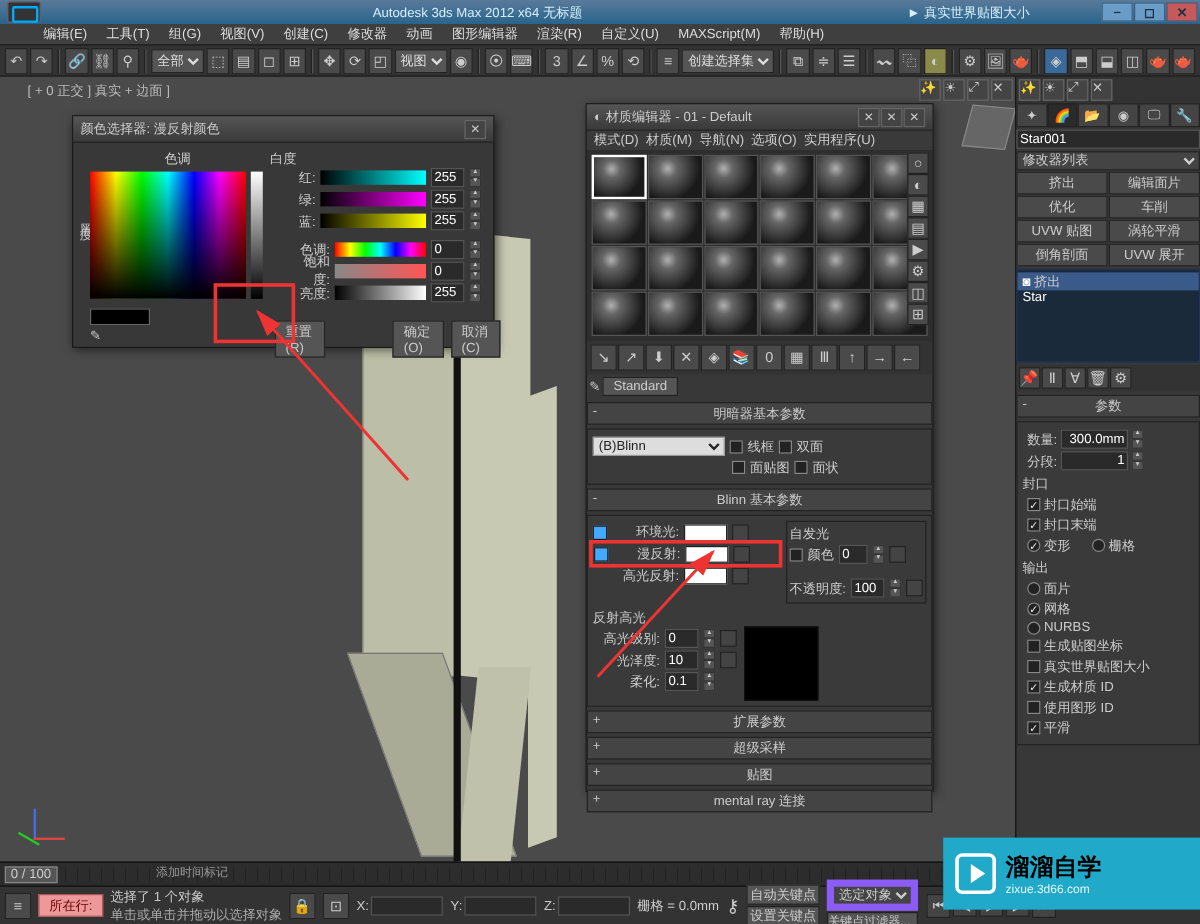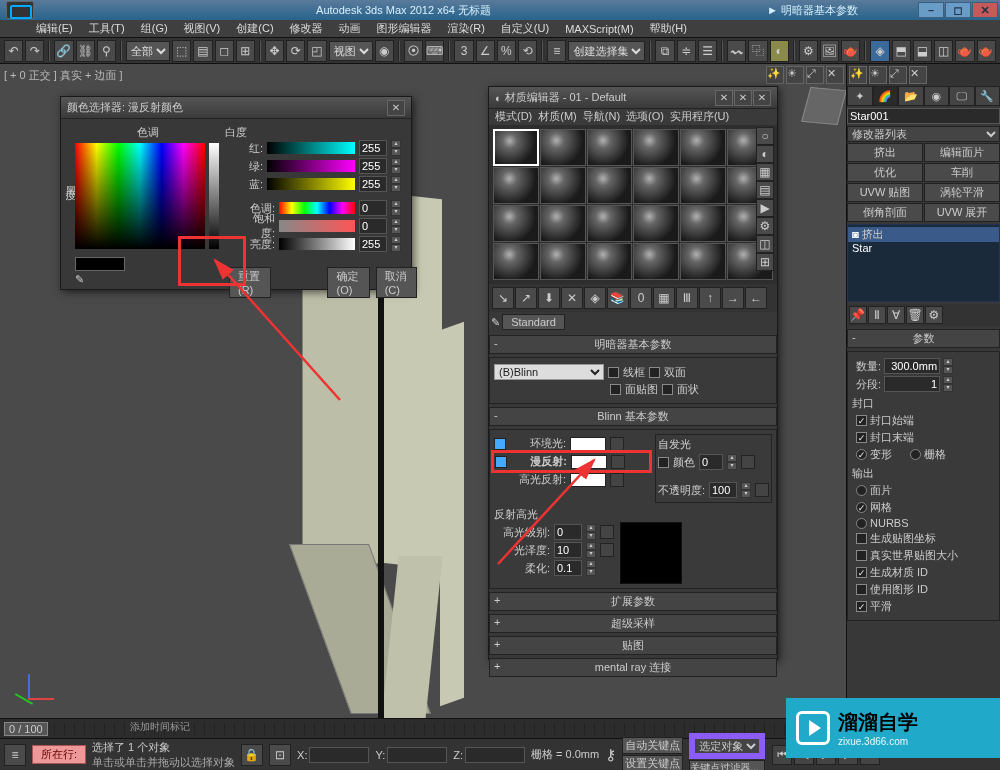--- a/index.html
+++ b/index.html
@@ -24,21 +24,21 @@
   
   .toolbar { height:26px; background:#333; display:flex; align-items:center; border-bottom:1px solid #111; padding:0 4px; gap:2px; }
   .tbtn { width:22px; height:22px; background:#4a4a4a; border:1px solid #222; display:flex; align-items:center; justify-content:center; font-size:12px; }
   .toolbar .sep { width:2px; height:20px; border-left:1px solid #222; border-right:1px solid #555; margin:0 2px; }
   .toolbar select { background:#555; border:1px solid #222; color:#ddd; height:20px; font-size:11px; }
   .tbtn.active { background:#8a8a4a; }
   .tbtn.blue { background:#3a6a9a; }
 
   
   .main { position:absolute; top:64px; left:0; right:0; bottom:52px; background:#4a4a4a; }
-  .viewport-label { position:absolute; top:4px; left:4px; color:#bbb; }
+  .viewport-label { position:absolute; top:4px; left:23px; color:#bbb; }
   .viewport { position:absolute; top:0; left:0; right:154px; bottom:0; background:#4a4a4a; overflow:hidden;}
   .vp-icons { position:absolute; right:2px; top:2px; display:flex; gap:2px; }
   .vp-icons span { width:18px; height:18px; background:#444; border:1px solid #666; }
   .navcube { position:absolute; right:4px; top:24px; width:36px; height:36px; background:#666; border:1px solid #888; transform:rotate(15deg) skewY(-10deg);}
   .axis { position:absolute; left:10px; bottom:10px; width:40px; height:40px; }
   .axis .z{position:absolute;left:18px;bottom:8px;width:2px;height:26px;background:#4a6adf;}
   .axis .x{position:absolute;left:18px;bottom:8px;width:26px;height:2px;background:#d44;}
   .axis .y{position:absolute;left:4px;bottom:8px;width:20px;height:2px;background:#2c2;transform:rotate(30deg);}
 
   
@@ -80,21 +80,21 @@
   .mat-ball.sel{border:2px solid #fff;}
   .mat-side{position:absolute;right:1px;top:40px;width:20px;}
   .mat-side .tbtn{width:18px;height:18px;margin-bottom:0px;}
   .mat-tools{display:flex;gap:1px;padding:3px;flex-wrap:wrap;background:#333;}
   .rollout-head{background:#444;border:1px solid #222;text-align:center;padding:1px 0;margin:3px 0;position:relative;}
   .rollout-head .pm{position:absolute;left:4px;}
   .rollout-body{border:1px solid #222;background:#3a3a3a;padding:4px;margin:0 0 2px;}
   .row{display:flex;align-items:center;gap:4px;margin:2px 0;}
   .lbl{width:56px;text-align:right;}
   .swatch{width:36px;height:14px;border:1px solid #222;}
-  .red-box{outline:3px solid #e33;font-weight:bold;}
+  .red-box{outline:3px solid #e33;}
   .bigswatch{width:62px;height:62px;background:#000;border:1px solid #111;}
 
   
   .cmdpanel { position:absolute; right:0; top:0; bottom:0; width:154px; background:#383838; border-left:1px solid #111;}
   .cp-tabs{display:flex;height:20px;}
   .cp-tabs span{flex:1;background:#444;border:1px solid #222;display:flex;align-items:center;justify-content:center;}
   .cp-sel{background:#2a2a2a!important;}
   .cp-row{display:flex;gap:1px;margin:1px 0;}
   .cp-btn{flex:1;background:#4a4a4a;border:1px solid #222;text-align:center;padding:1px 0;}
   .stack{background:#1a2a3a;border:1px solid #235;padding:2px 0;margin:2px 0;height:78px;}
@@ -120,21 +120,21 @@
 
   
   svg.anno{position:absolute;left:0;top:0;pointer-events:none;}
 </style>
 </head>
 <body>
 
 <div class="titlebar">
   <span class="logo"></span>
   <span class="titlebar-title">Autodesk 3ds Max  2012 x64    无标题</span>
-  <span style="color:#d5effd;margin-right:60px">► 明暗器基本参数</span>
+  <span style="color:#d5effd;margin-right:60px">► 真实世界贴图大小</span>
   <div class="ctrls">
     <span class="min"></span>
     <span class="max"></span>
     <span class="close"></span>
   </div>
 </div>
 
 <div class="menubar">
   <span>编辑(E)</span>
   <span>工具(T)</span>

